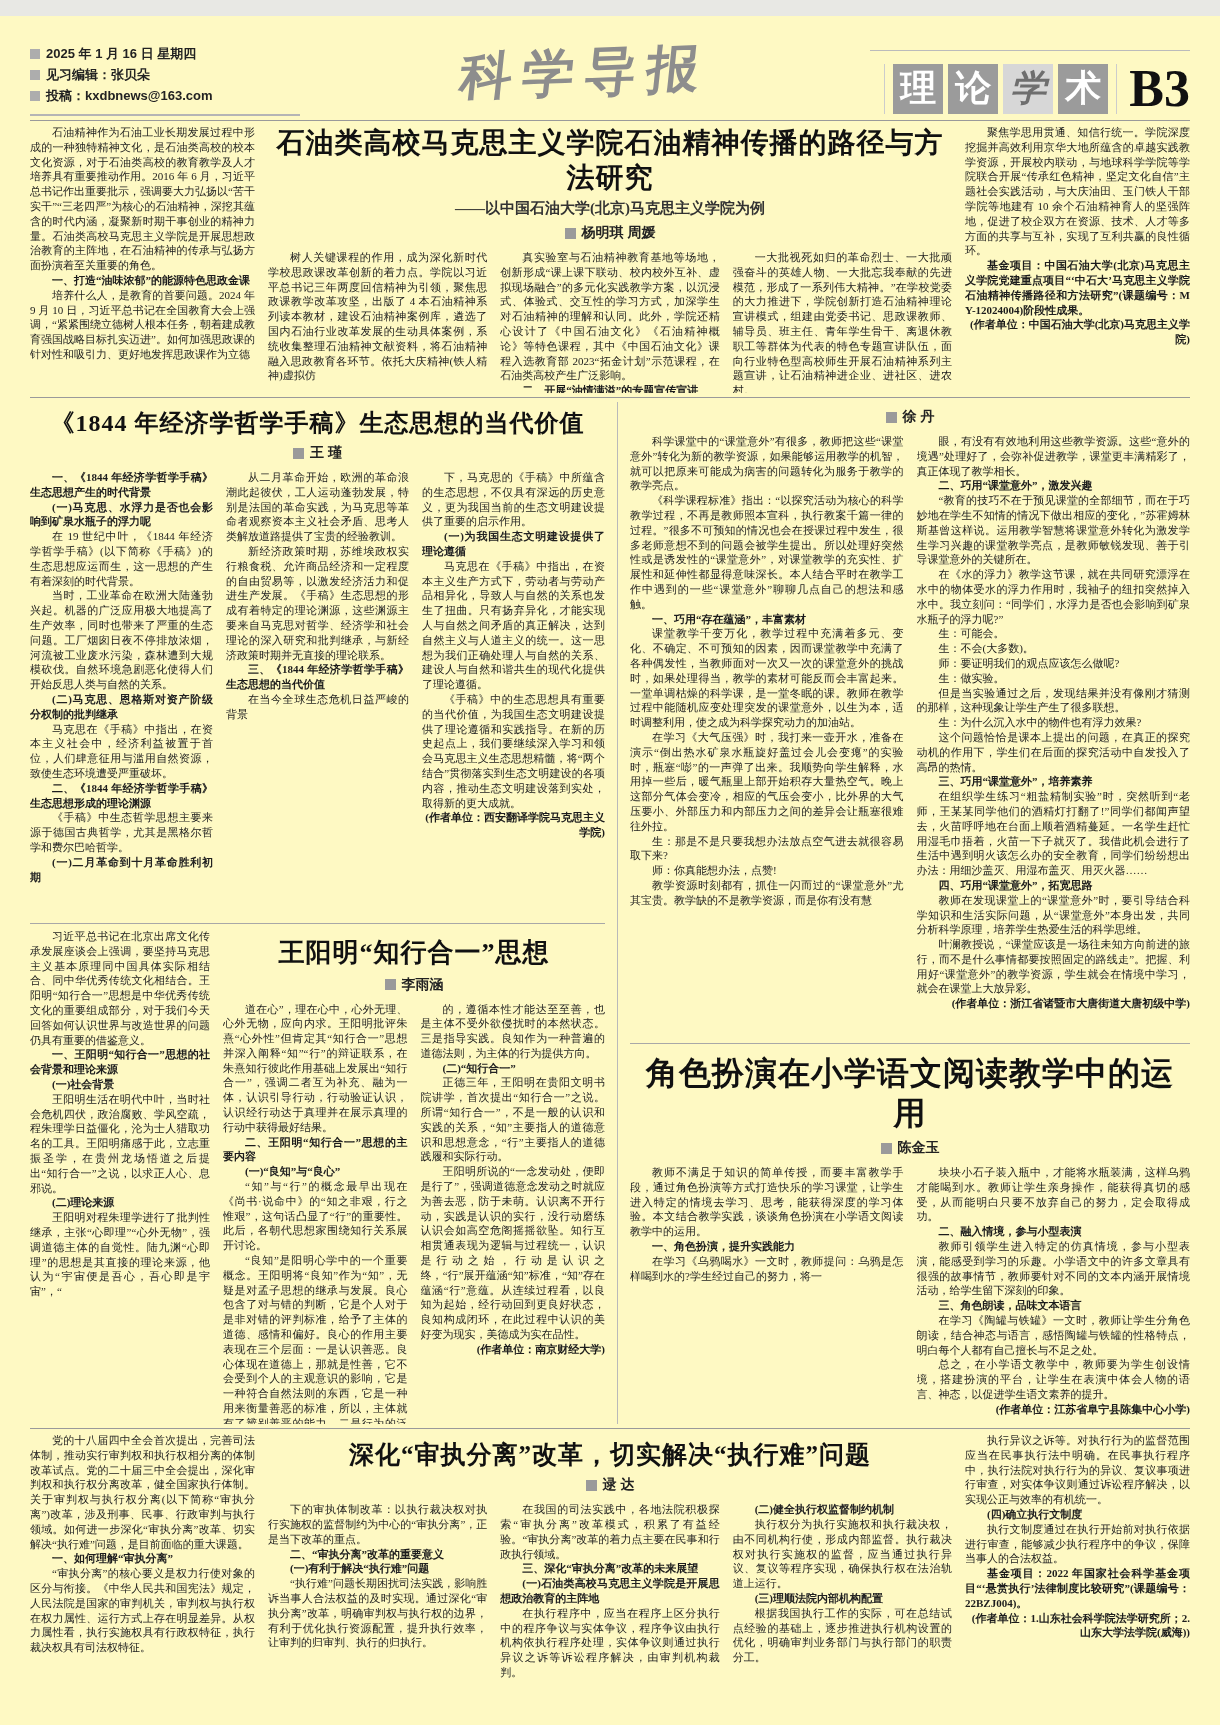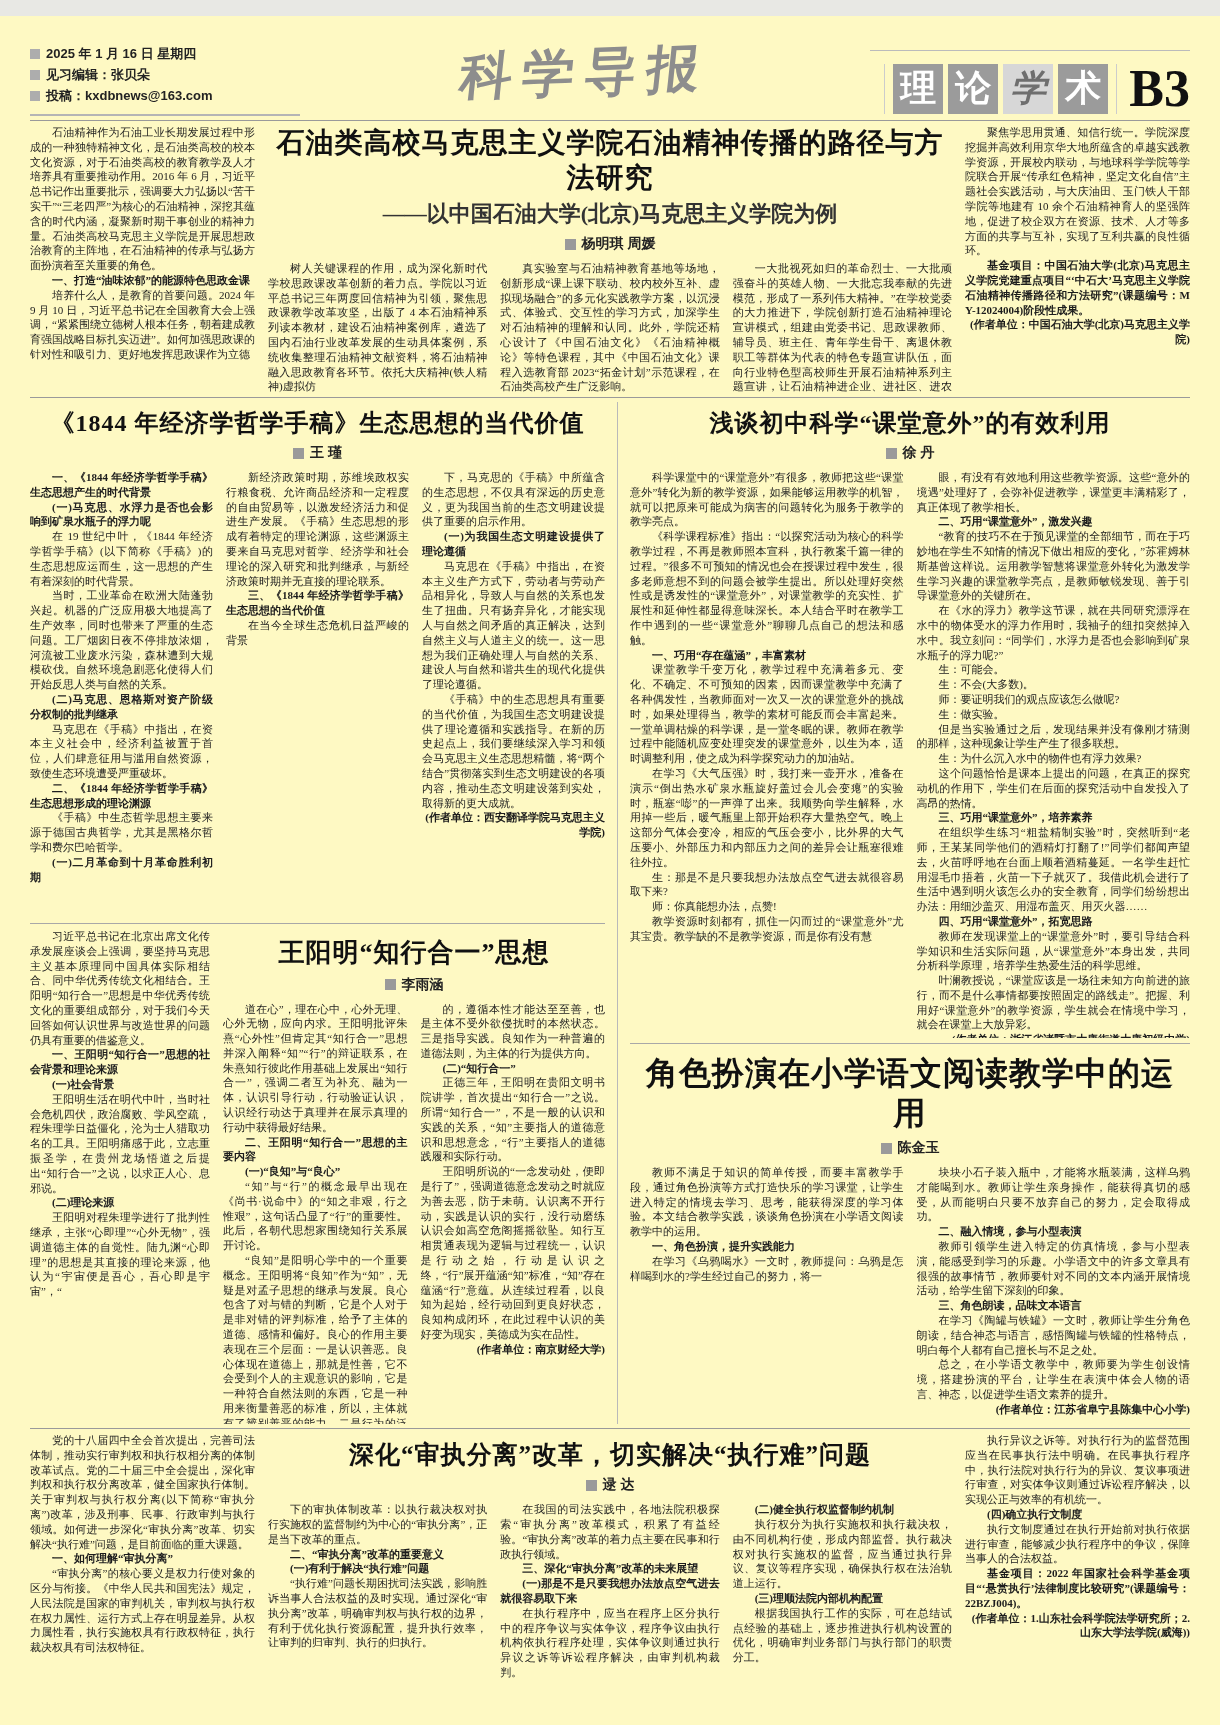--- a/index.html
+++ b/index.html
@@ -82,21 +82,21 @@
 
   <section class="band art" style="height:268px;">
     <div class="flankwrap">
       <div class="col flank">
           <p class="t-p">石油精神作为石油工业长期发展过程中形成的一种独特精神文化，是石油类高校的校本文化资源，对于石油类高校的教育教学及人才培养具有重要推动作用。2016 年 6 月，习近平总书记作出重要批示，强调要大力弘扬以“苦干实干”“三老四严”为核心的石油精神，深挖其蕴含的时代内涵，凝聚新时期干事创业的精神力量。石油类高校马克思主义学院是开展思想政治教育的主阵地，在石油精神的传承与弘扬方面扮演着至关重要的角色。</p>
           <p class="t-h1">一、打造“油味浓郁”的能源特色思政金课</p>
           <p class="t-p">培养什么人，是教育的首要问题。2024 年 9 月 10 日，习近平总书记在全国教育大会上强调，“紧紧围绕立德树人根本任务，朝着建成教育强国战略目标扎实迈进”。如何加强思政课的针对性和吸引力、更好地发挥思政课作为立德</p>
         </div>
       <div class="centerblock">
         <div class="art-title" style="font-size:28px;">石油类高校马克思主义学院石油精神传播的路径与方法研究</div>
-        <div class="art-sub" style="font-size:22px;margin-top:4px;">——以中国石油大学(北京)马克思主义学院为例</div>
+        <div class="art-sub" style="font-size:15px;margin-top:4px;">——以中国石油大学(北京)马克思主义学院为例</div>
         <div class="byline">
           <span class="sq"></span>
           <span>杨明琪 周媛</span>
         </div>
         <div class="cols" style="flex:1;">
           <div class="col">
               <p class="t-p">树人关键课程的作用，成为深化新时代学校思政课改革创新的着力点。学院以习近平总书记三年两度回信精神为引领，聚焦思政课教学改革攻坚，出版了 4 本石油精神系列读本教材，建设石油精神案例库，遴选了国内石油行业改革发展的生动具体案例，系统收集整理石油精神文献资料，将石油精神融入思政教育各环节。依托大庆精神(铁人精神)虚拟仿</p>
             </div>
           <div class="col">
               <p class="t-p">真实验室与石油精神教育基地等场地，创新形成“课上课下联动、校内校外互补、虚拟现场融合”的多元化实践教学方案，以沉浸式、体验式、交互性的学习方式，加深学生对石油精神的理解和认同。此外，学院还精心设计了《中国石油文化》《石油精神概论》等特色课程，其中《中国石油文化》课程入选教育部 2023“拓金计划”示范课程，在石油类高校产生广泛影响。</p>
@@ -131,20 +131,21 @@
               <p class="t-h2">(一)马克思、水浮力是否也会影响到矿泉水瓶子的浮力呢</p>
               <p class="t-p">在 19 世纪中叶，《1844 年经济学哲学手稿》(以下简称《手稿》)的生态思想应运而生，这一思想的产生有着深刻的时代背景。</p>
               <p class="t-p">当时，工业革命在欧洲大陆蓬勃兴起。机器的广泛应用极大地提高了生产效率，同时也带来了严重的生态问题。工厂烟囱日夜不停排放浓烟，河流被工业废水污染，森林遭到大规模砍伐。自然环境急剧恶化使得人们开始反思人类与自然的关系。</p>
               <p class="t-h2">(二)马克思、恩格斯对资产阶级分权制的批判继承</p>
               <p class="t-p">马克思在《手稿》中指出，在资本主义社会中，经济利益被置于首位，人们肆意征用与滥用自然资源，致使生态环境遭受严重破坏。</p>
               <p class="t-h1">二、《1844 年经济学哲学手稿》生态思想形成的理论渊源</p>
               <p class="t-p">《手稿》中生态哲学思想主要来源于德国古典哲学，尤其是黑格尔哲学和费尔巴哈哲学。</p>
               <p class="t-h2">(一)二月革命到十月革命胜利初期</p>
             </div>
           <div class="col">
+              <p class="t-p">从二月革命开始，欧洲的革命浪潮此起彼伏，工人运动蓬勃发展，特别是法国的革命实践，为马克思等革命者观察资本主义社会矛盾、思考人类解放道路提供了宝贵的经验教训。</p>
               <p class="t-p">新经济政策时期，苏维埃政权实行粮食税、允许商品经济和一定程度的自由贸易等，以激发经济活力和促进生产发展。《手稿》生态思想的形成有着特定的理论渊源，这些渊源主要来自马克思对哲学、经济学和社会理论的深入研究和批判继承，与新经济政策时期并无直接的理论联系。</p>
               <p class="t-h1">三、《1844 年经济学哲学手稿》生态思想的当代价值</p>
               <p class="t-p">在当今全球生态危机日益严峻的背景</p>
             </div>
           <div class="col">
               <p class="t-p">下，马克思的《手稿》中所蕴含的生态思想，不仅具有深远的历史意义，更为我国当前的生态文明建设提供了重要的启示作用。</p>
               <p class="t-h2">(一)为我国生态文明建设提供了理论遵循</p>
               <p class="t-p">马克思在《手稿》中指出，在资本主义生产方式下，劳动者与劳动产品相异化，导致人与自然的关系也发生了扭曲。只有扬弃异化，才能实现人与自然之间矛盾的真正解决，达到自然主义与人道主义的统一。这一思想为我们正确处理人与自然的关系、建设人与自然和谐共生的现代化提供了理论遵循。</p>
               <p class="t-p">《手稿》中的生态思想具有重要的当代价值，为我国生态文明建设提供了理论遵循和实践指导。在新的历史起点上，我们要继续深入学习和领会马克思主义生态思想精髓，将“两个结合”贯彻落实到生态文明建设的各项内容，推动生态文明建设落到实处，取得新的更大成就。</p>
               <p class="t-auth">(作者单位：西安翻译学院马克思主义学院)</p>
@@ -184,21 +185,20 @@
                   <p class="t-auth">(作者单位：南京财经大学)</p>
                 </div>
             </div>
           </div>
         </div>
       </section>
     </div>
 
     <div class="vright">
       <section class="art" style="height:636px;">
-        <div class="art-title" style="font-size:24px;margin-top:6px;">浅谈初中科学“课堂意外”的有效利用</div>
         <div class="byline">
           <span class="sq"></span>
           <span>徐 丹</span>
         </div>
         <div class="cols" style="flex:1;">
           <div class="col">
               <p class="t-p">科学课堂中的“课堂意外”有很多，教师把这些“课堂意外”转化为新的教学资源，如果能够运用教学的机智，就可以把原来可能成为病害的问题转化为服务于教学的教学亮点。</p>
               <p class="t-p">《科学课程标准》指出：“以探究活动为核心的科学教学过程，不再是教师照本宣科，执行教案千篇一律的过程。”很多不可预知的情况也会在授课过程中发生，很多老师意想不到的问题会被学生提出。所以处理好突然性或是诱发性的“课堂意外”，对课堂教学的充实性、扩展性和延伸性都显得意味深长。本人结合平时在教学工作中遇到的一些“课堂意外”聊聊几点自己的想法和感触。</p>
               <p class="t-h1">一、巧用“存在蕴涵”，丰富素材</p>
               <p class="t-p">课堂教学千变万化，教学过程中充满着多元、变化、不确定、不可预知的因素，因而课堂教学中充满了各种偶发性，当教师面对一次又一次的课堂意外的挑战时，如果处理得当，教学的素材可能反而会丰富起来。一堂单调枯燥的科学课，是一堂冬眠的课。教师在教学过程中能随机应变处理突发的课堂意外，以生为本，适时调整利用，使之成为科学探究动力的加油站。</p>
@@ -272,21 +272,21 @@
         <div class="cols" style="flex:1;">
           <div class="col">
               <p class="t-p">下的审执体制改革：以执行裁决权对执行实施权的监督制约为中心的“审执分离”，正是当下改革的重点。</p>
               <p class="t-h1">二、“审执分离”改革的重要意义</p>
               <p class="t-h2">(一)有利于解决“执行难”问题</p>
               <p class="t-p">“执行难”问题长期困扰司法实践，影响胜诉当事人合法权益的及时实现。通过深化“审执分离”改革，明确审判权与执行权的边界，有利于优化执行资源配置，提升执行效率，让审判的归审判、执行的归执行。</p>
             </div>
           <div class="col">
               <p class="t-p">在我国的司法实践中，各地法院积极探索“审执分离”改革模式，积累了有益经验。“审执分离”改革的着力点主要在民事和行政执行领域。</p>
               <p class="t-h1">三、深化“审执分离”改革的未来展望</p>
-              <p class="t-h2">(一)那是不是只要我想办法放点空气进去就很容易取下来</p>
+              <p class="t-h2">(一)石油类高校马克思主义学院是开展思想政治教育的主阵地</p>
               <p class="t-p">在执行程序中，应当在程序上区分执行中的程序争议与实体争议，程序争议由执行机构依执行程序处理，实体争议则通过执行异议之诉等诉讼程序解决，由审判机构裁判。</p>
             </div>
           <div class="col">
               <p class="t-h2">(二)健全执行权监督制约机制</p>
               <p class="t-p">执行权分为执行实施权和执行裁决权，由不同机构行使，形成内部监督。执行裁决权对执行实施权的监督，应当通过执行异议、复议等程序实现，确保执行权在法治轨道上运行。</p>
               <p class="t-h2">(三)理顺法院内部机构配置</p>
               <p class="t-p">根据我国执行工作的实际，可在总结试点经验的基础上，逐步推进执行机构设置的优化，明确审判业务部门与执行部门的职责分工。</p>
             </div>
         </div>
       </div>

